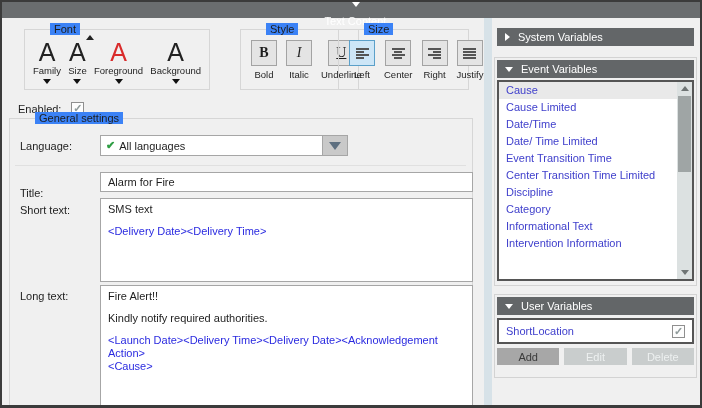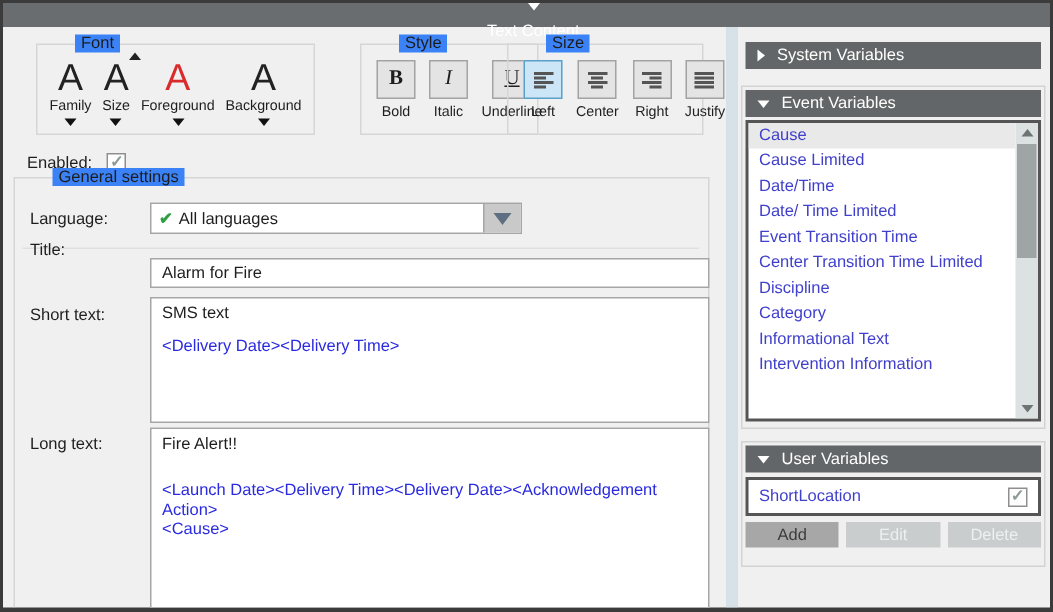--- a/index.html
+++ b/index.html
@@ -250,36 +250,37 @@
       <div class="combo">
         <span class="combo-check">✔</span>
         <span>All languages</span>
         <span class="combo-btn">
           <span class="tri"></span>
         </span>
       </div>
 
       <div class="hsep"></div>
 
-      <span class="field-label" style="top:42px;">Title:</span>
+      <span class="field-label" style="top:68px;">Title:</span>
       <div class="text-field title-field">
         <span>Alarm for Fire</span>
       </div>
 
       <span class="field-label" style="top:85px;">Short text:</span>
       <div class="text-field short-area">
         <div>SMS text</div>
         <div class="spacer8"></div>
         <div class="tokens">&lt;Delivery Date&gt;&lt;Delivery Time&gt;</div>
       </div>
 
       <span class="field-label" style="top:171px;">Long text:</span>
       <div class="text-field long-area">
         <div>Fire Alert!!</div>
         <div class="spacer8"></div>
+        <div>Kindly notify required authorities.</div>
         <div class="spacer8"></div>
         <div class="tokens">&lt;Launch Date&gt;&lt;Delivery Time&gt;&lt;Delivery Date&gt;&lt;Acknowledgement Action&gt;</div>
         <div class="tokens">&lt;Cause&gt;</div>
       </div>
     </div>
   </div>
 
   <div class="splitter"></div>
 
   <div class="right-panel">

